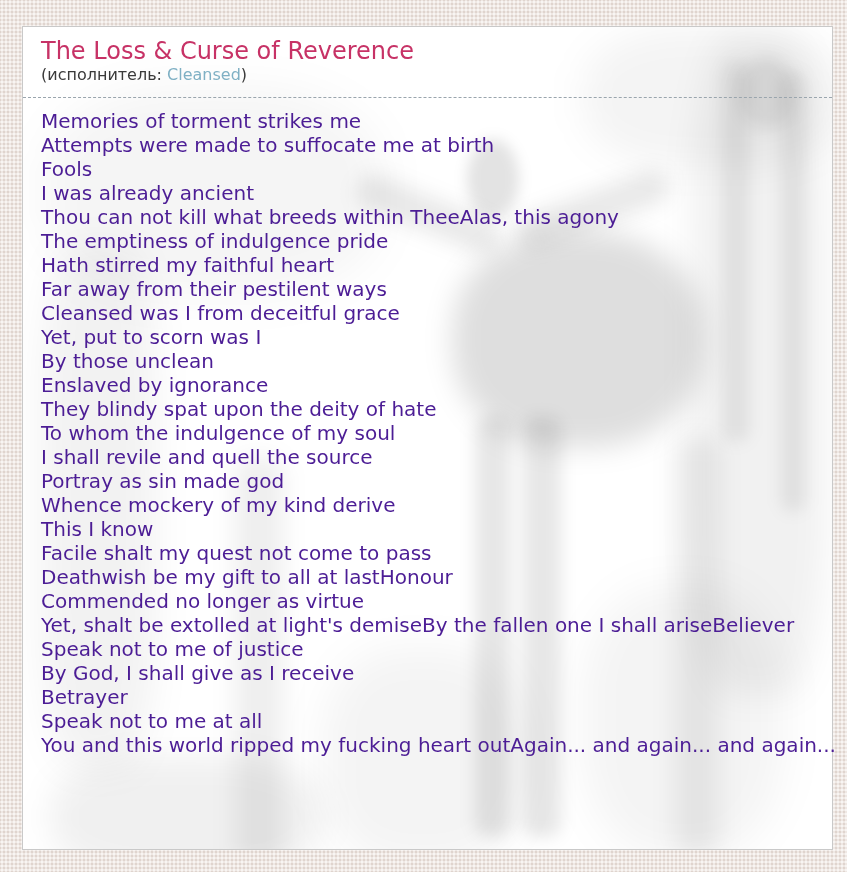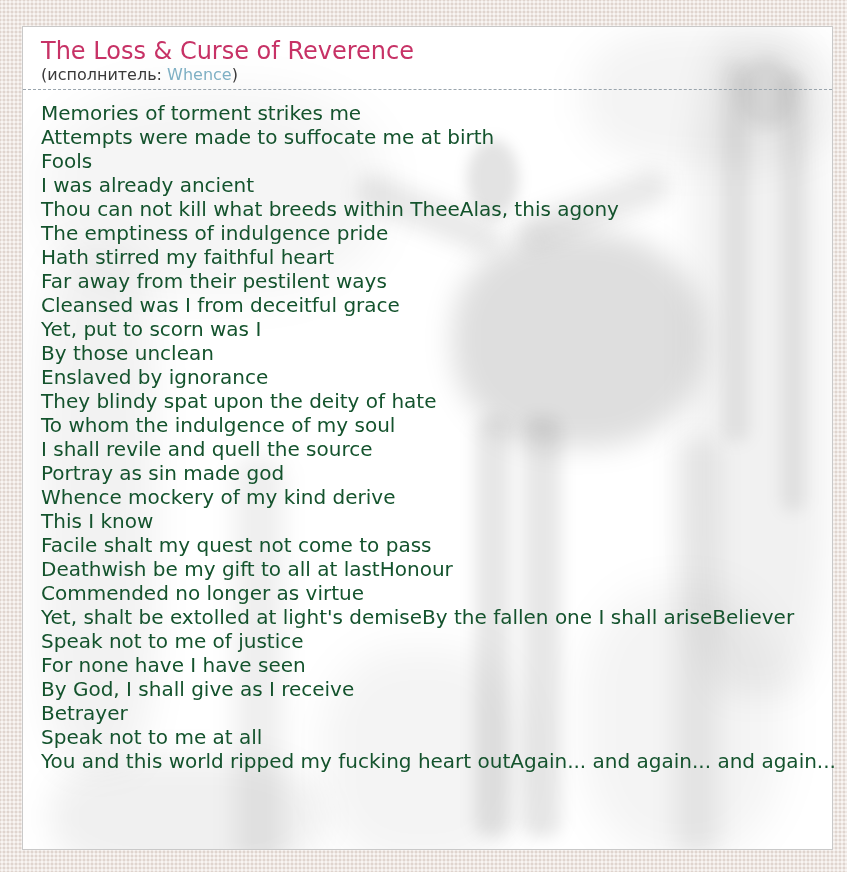--- a/index.html
+++ b/index.html
@@ -59,21 +59,21 @@
   .b-ground-left  { left: 28px;  top: 730px; width: 270px; height: 120px; background: rgba(0,0,0,0.060); filter: blur(16px); border-radius: 40%; }
   .b-ground-mid   { left: 300px; top: 620px; width: 200px; height: 220px; background: rgba(0,0,0,0.045); filter: blur(20px); border-radius: 40%; }
   .b-ground-right { left: 560px; top: 560px; width: 200px; height: 270px; background: rgba(0,0,0,0.045); filter: blur(20px); border-radius: 40%; }
 
   .content {
     position: relative;
     z-index: 1;
   }
 
   .header {
-    padding: 10px 6px 4px 18px;
+    padding: 10px 6px 12px 18px;
     border-bottom: 1px dashed #9aa5ad;
   }
 
   .song-title {
     font-size: 24px;
     line-height: 28px;
     font-weight: 400;
     color: #c73266;
   }
 
@@ -87,21 +87,21 @@
     color: #7fb0c4;
     text-decoration: none;
     cursor: pointer;
   }
 
   .lyrics {
     margin-top: 11px;
     padding-left: 18px;
     font-size: 20px;
     line-height: 24px;
-    color: #14532d;
+    color: #4c1d95;
   }
 
   .lyric-line {
     white-space: nowrap; 
   }
 </style>
 </head>
 <body>
 
 <div class="card">
@@ -125,21 +125,21 @@
     <div class="blob b-ground-left"></div>
     <div class="blob b-ground-mid"></div>
     <div class="blob b-ground-right"></div>
   </div>
 
   <div class="content">
 
     <div class="header">
       <h1 class="song-title">The Loss &amp; Curse of Reverence</h1>
       <div class="artist-row">
-        <span>(исполнитель: </span><a class="artist-link">Whence</a><span>)</span>
+        <span>(исполнитель: </span><a class="artist-link">Cleansed</a><span>)</span>
       </div>
     </div>
 
     <div class="lyrics">
         <div class="lyric-line">Memories of torment strikes me</div>
         <div class="lyric-line">Attempts were made to suffocate me at birth</div>
         <div class="lyric-line">Fools</div>
         <div class="lyric-line">I was already ancient</div>
         <div class="lyric-line">Thou can not kill what breeds within TheeAlas, this agony</div>
         <div class="lyric-line">The emptiness of indulgence pride</div>
@@ -153,21 +153,20 @@
         <div class="lyric-line">To whom the indulgence of my soul</div>
         <div class="lyric-line">I shall revile and quell the source</div>
         <div class="lyric-line">Portray as sin made god</div>
         <div class="lyric-line">Whence mockery of my kind derive</div>
         <div class="lyric-line">This I know</div>
         <div class="lyric-line">Facile shalt my quest not come to pass</div>
         <div class="lyric-line">Deathwish be my gift to all at lastHonour</div>
         <div class="lyric-line">Commended no longer as virtue</div>
         <div class="lyric-line">Yet, shalt be extolled at light's demiseBy the fallen one I shall ariseBeliever</div>
         <div class="lyric-line">Speak not to me of justice</div>
-        <div class="lyric-line">For none have I have seen</div>
         <div class="lyric-line">By God, I shall give as I receive</div>
         <div class="lyric-line">Betrayer</div>
         <div class="lyric-line">Speak not to me at all</div>
         <div class="lyric-line">You and this world ripped my fucking heart outAgain... and again... and again...</div>
       </div>
 
   </div>
 </div>
 
 </body></html>

